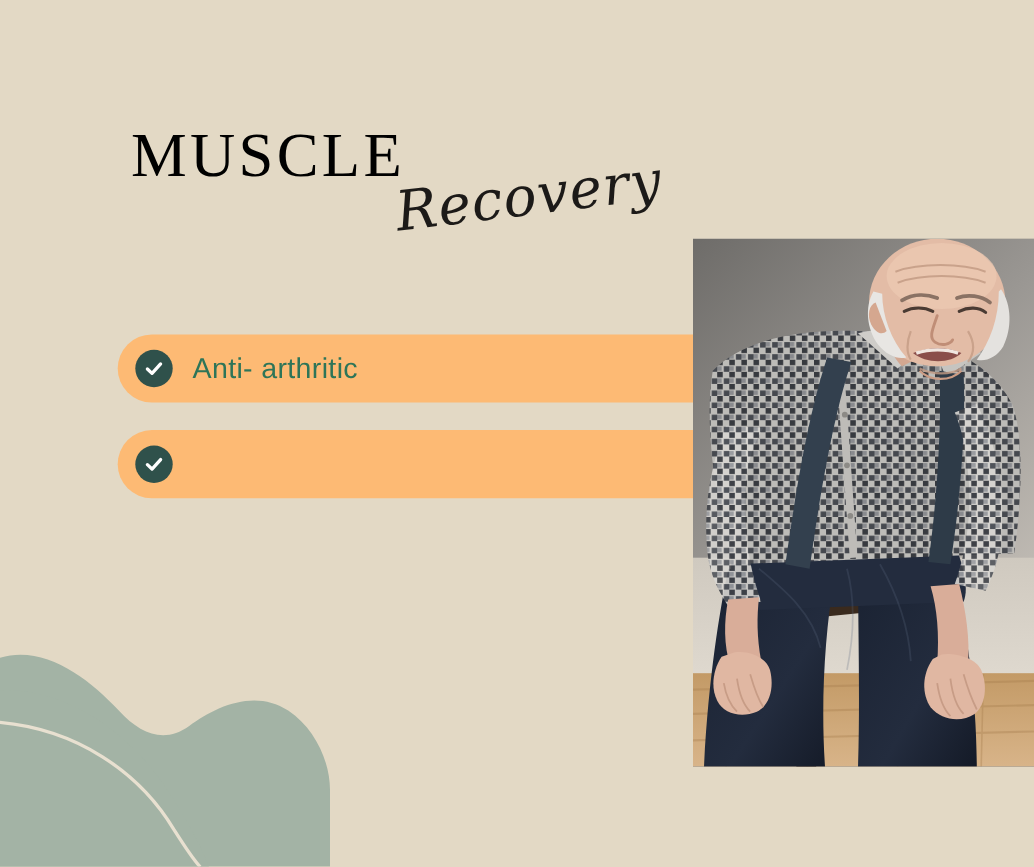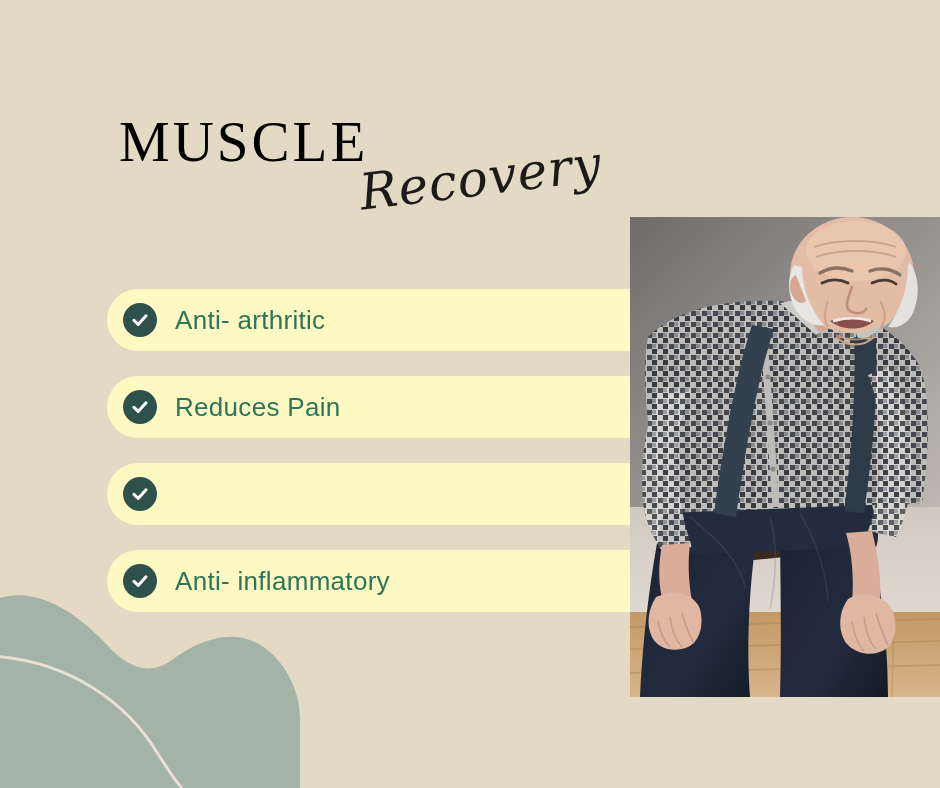--- a/index.html
+++ b/index.html
@@ -39,26 +39,27 @@
     white-space:nowrap;
     letter-spacing:1px;
   }
 
   
   .pill-list { position:absolute; left:107px; top:289px; z-index:3; }
   .pill {
     position:relative;
     width:700px;
     height:62px;
-    background:#fef9c3;
+    background:#fdba74;
     border-radius:31px;
     display:flex;
     align-items:center;
     margin-bottom:25px;
     padding-left:16px;
+    margin-top:15px;
   }
   .pill:last-child { margin-bottom:0; }
   .check-icon {
     width:34px; height:34px;
     border-radius:50%;
     background:#2F514B;
     display:flex; align-items:center; justify-content:center;
     flex:none;
   }
   .check-icon svg { display:block; }
@@ -103,45 +104,29 @@
 
     <div class="pill">
       <span class="check-icon">
         <svg width="20" height="20" viewBox="0 0 20 20">
           <path d="M4 10.4 L8.2 14.4 L16 5.8" fill="none" stroke="#FFFFFF" stroke-width="3" stroke-linecap="round" stroke-linejoin="round"></path>
         </svg>
       </span>
       <span class="pill-label">Anti- arthritic</span>
     </div>
 
-    <div class="pill">
-      <span class="check-icon">
-        <svg width="20" height="20" viewBox="0 0 20 20">
-          <path d="M4 10.4 L8.2 14.4 L16 5.8" fill="none" stroke="#FFFFFF" stroke-width="3" stroke-linecap="round" stroke-linejoin="round"></path>
-        </svg>
-      </span>
-      <span class="pill-label">Reduces Pain</span>
-    </div>
 
     <div class="pill">
       <span class="check-icon">
         <svg width="20" height="20" viewBox="0 0 20 20">
           <path d="M4 10.4 L8.2 14.4 L16 5.8" fill="none" stroke="#FFFFFF" stroke-width="3" stroke-linecap="round" stroke-linejoin="round"></path>
         </svg>
       </span>
     </div>
 
-    <div class="pill">
-      <span class="check-icon">
-        <svg width="20" height="20" viewBox="0 0 20 20">
-          <path d="M4 10.4 L8.2 14.4 L16 5.8" fill="none" stroke="#FFFFFF" stroke-width="3" stroke-linecap="round" stroke-linejoin="round"></path>
-        </svg>
-      </span>
-      <span class="pill-label">Anti- inflammatory</span>
-    </div>
 
   </div>
 
   <div class="photo">
     <svg viewBox="0 0 310 480">
       <defs>
         <linearGradient id="bgGrad" x1="0" y1="0" x2="1" y2="1">
           <stop offset="0%" stop-color="#6E6C69"></stop>
           <stop offset="55%" stop-color="#9A9793"></stop>
           <stop offset="100%" stop-color="#BFBAB3"></stop>

